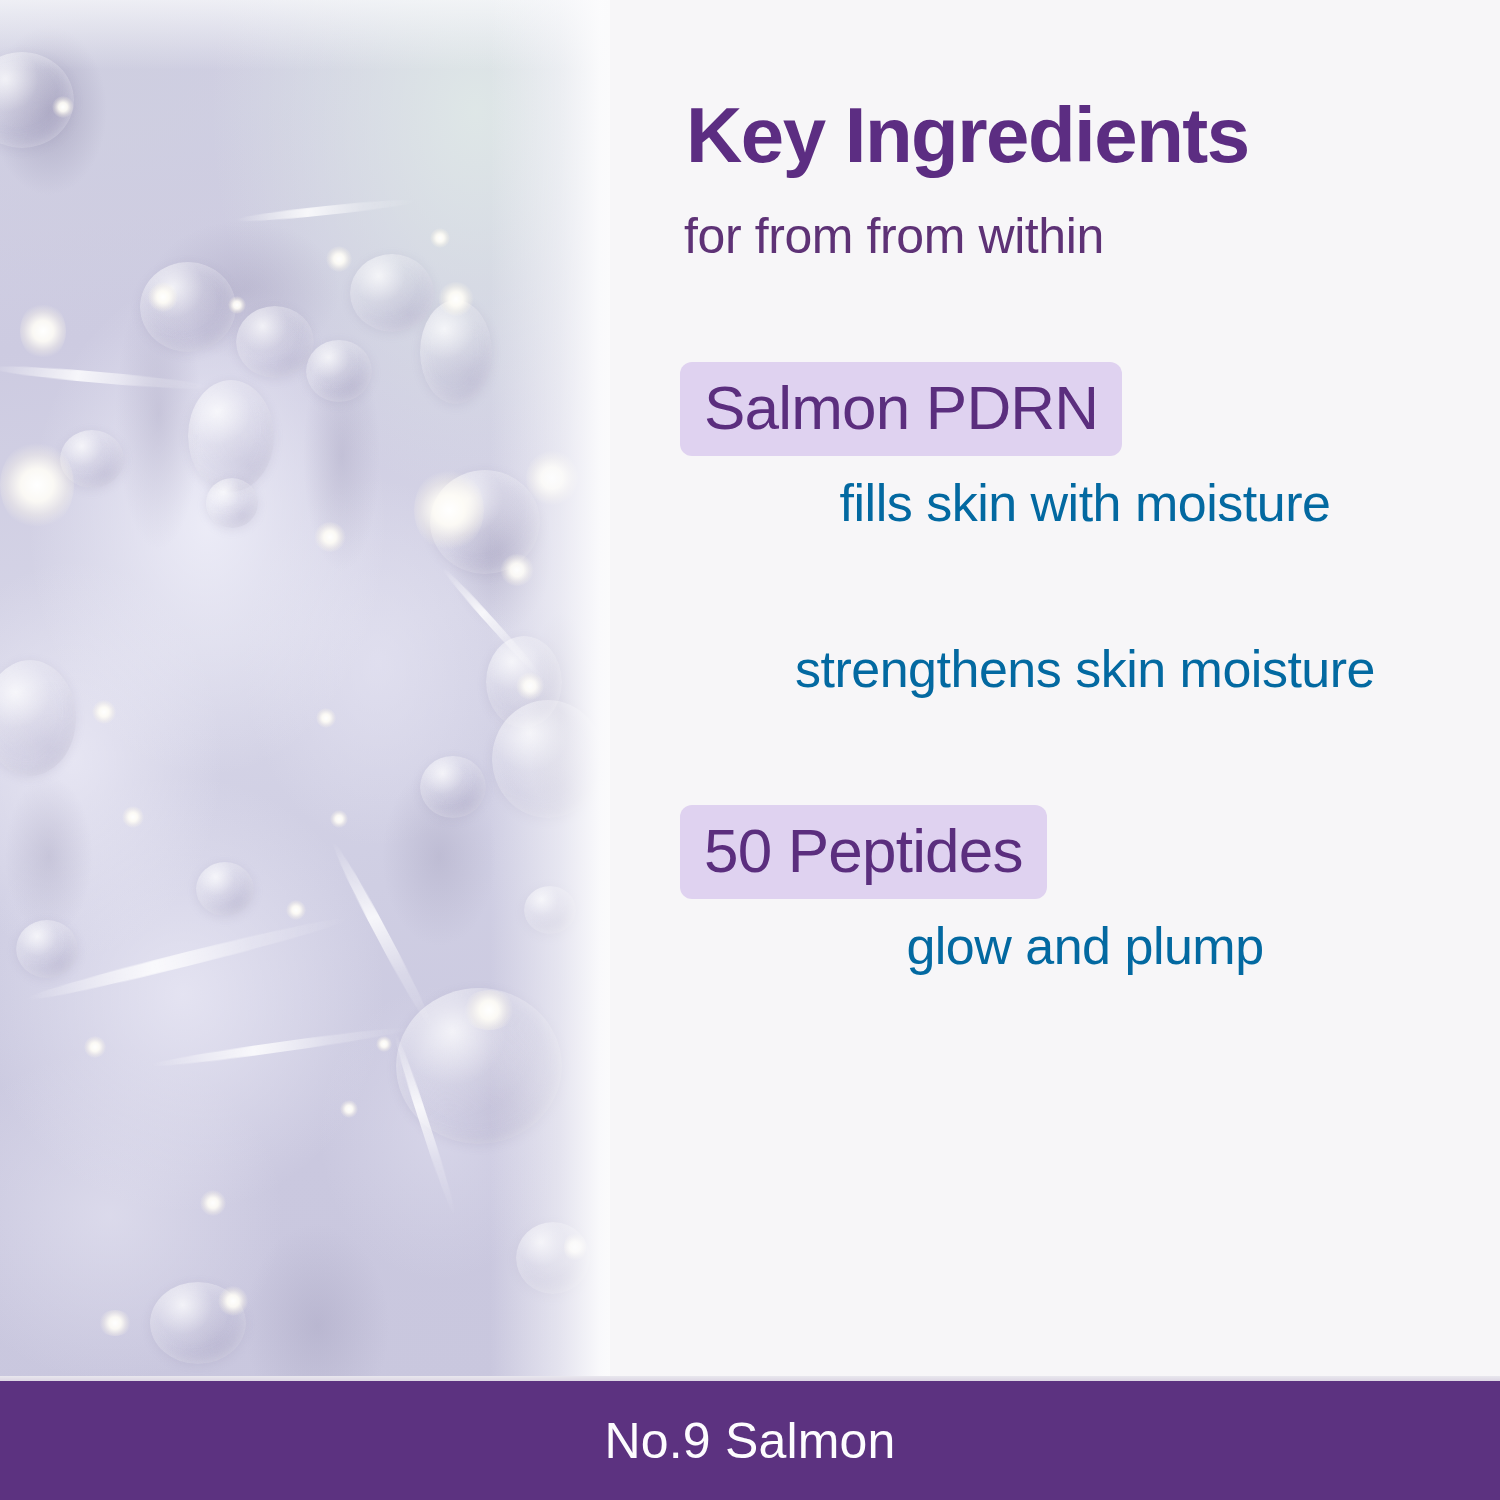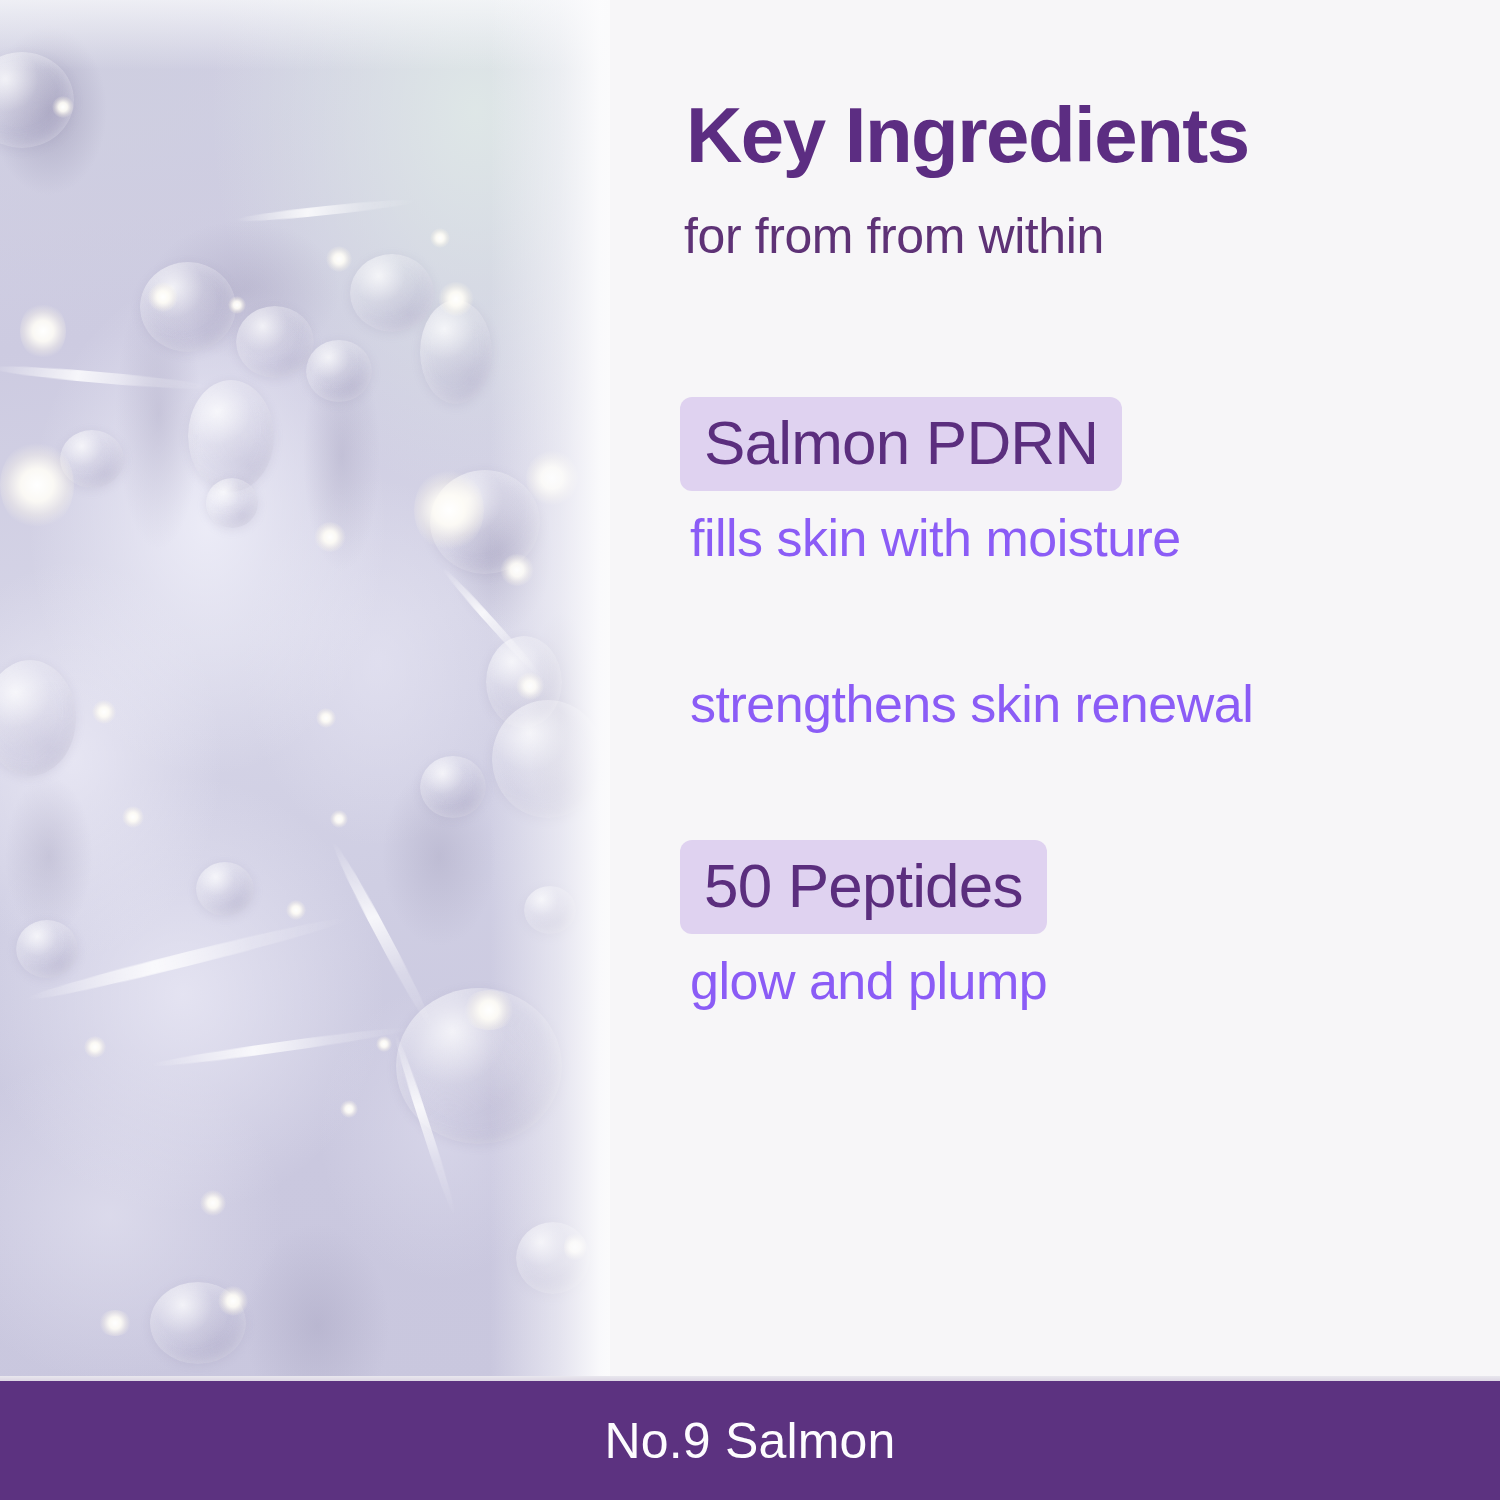--- a/index.html
+++ b/index.html
@@ -127,21 +127,21 @@
     left:74px; top:207px;
     font-size:50px;
     font-weight:normal;
     letter-spacing:-0.4px;
     color:#5E3276;
     white-space:nowrap;
   }
 
   .ing-list {
     position:absolute;
-    left:70px; top:397px;
+    left:70px; top:362px;
     width:800px;
   }
 
   .ing-item { position:relative; }
   .ing-item.i0 { margin-top:0; }
   .ing-item.i1 { margin-top:106px; }
   .ing-item.i2 { margin-top:106px; }
 
   .ing-badge {
     display:inline-block;
@@ -161,22 +161,23 @@
     line-height:0;
     letter-spacing:0;
   }
 
   .ing-desc {
     margin-top:17px;
     padding-left:10px;
     font-size:52px;
     font-weight:normal;
     letter-spacing:-0.5px;
-    color:#8b5cf6;
-    white-space:nowrap;
+    color:#0369a1;
+    white-space:nowrap;
+    text-align:center;
   }
 
   
   .footer-rule {
     position:absolute;
     left:0; top:1376px;
     width:1500px; height:5px;
     background:linear-gradient(180deg, #E9E7EE 0%, #DCD6E4 100%);
   }
 
@@ -275,21 +276,21 @@
     <div class="subhead">for from from within</div>
 
     <div class="ing-list">
 
       <div class="ing-item i0">
         <div class="ing-badge"><span>Salmon PDRN</span><sup></sup></div>
         <div class="ing-desc">fills skin with moisture</div>
       </div>
 
       <div class="ing-item i1">
-        <div class="ing-desc">strengthens skin renewal</div>
+        <div class="ing-desc">strengthens skin moisture</div>
       </div>
 
       <div class="ing-item i2">
         <div class="ing-badge"><span>50 Peptides</span><sup></sup></div>
         <div class="ing-desc">glow and plump</div>
       </div>
 
     </div>
   </div>
 

